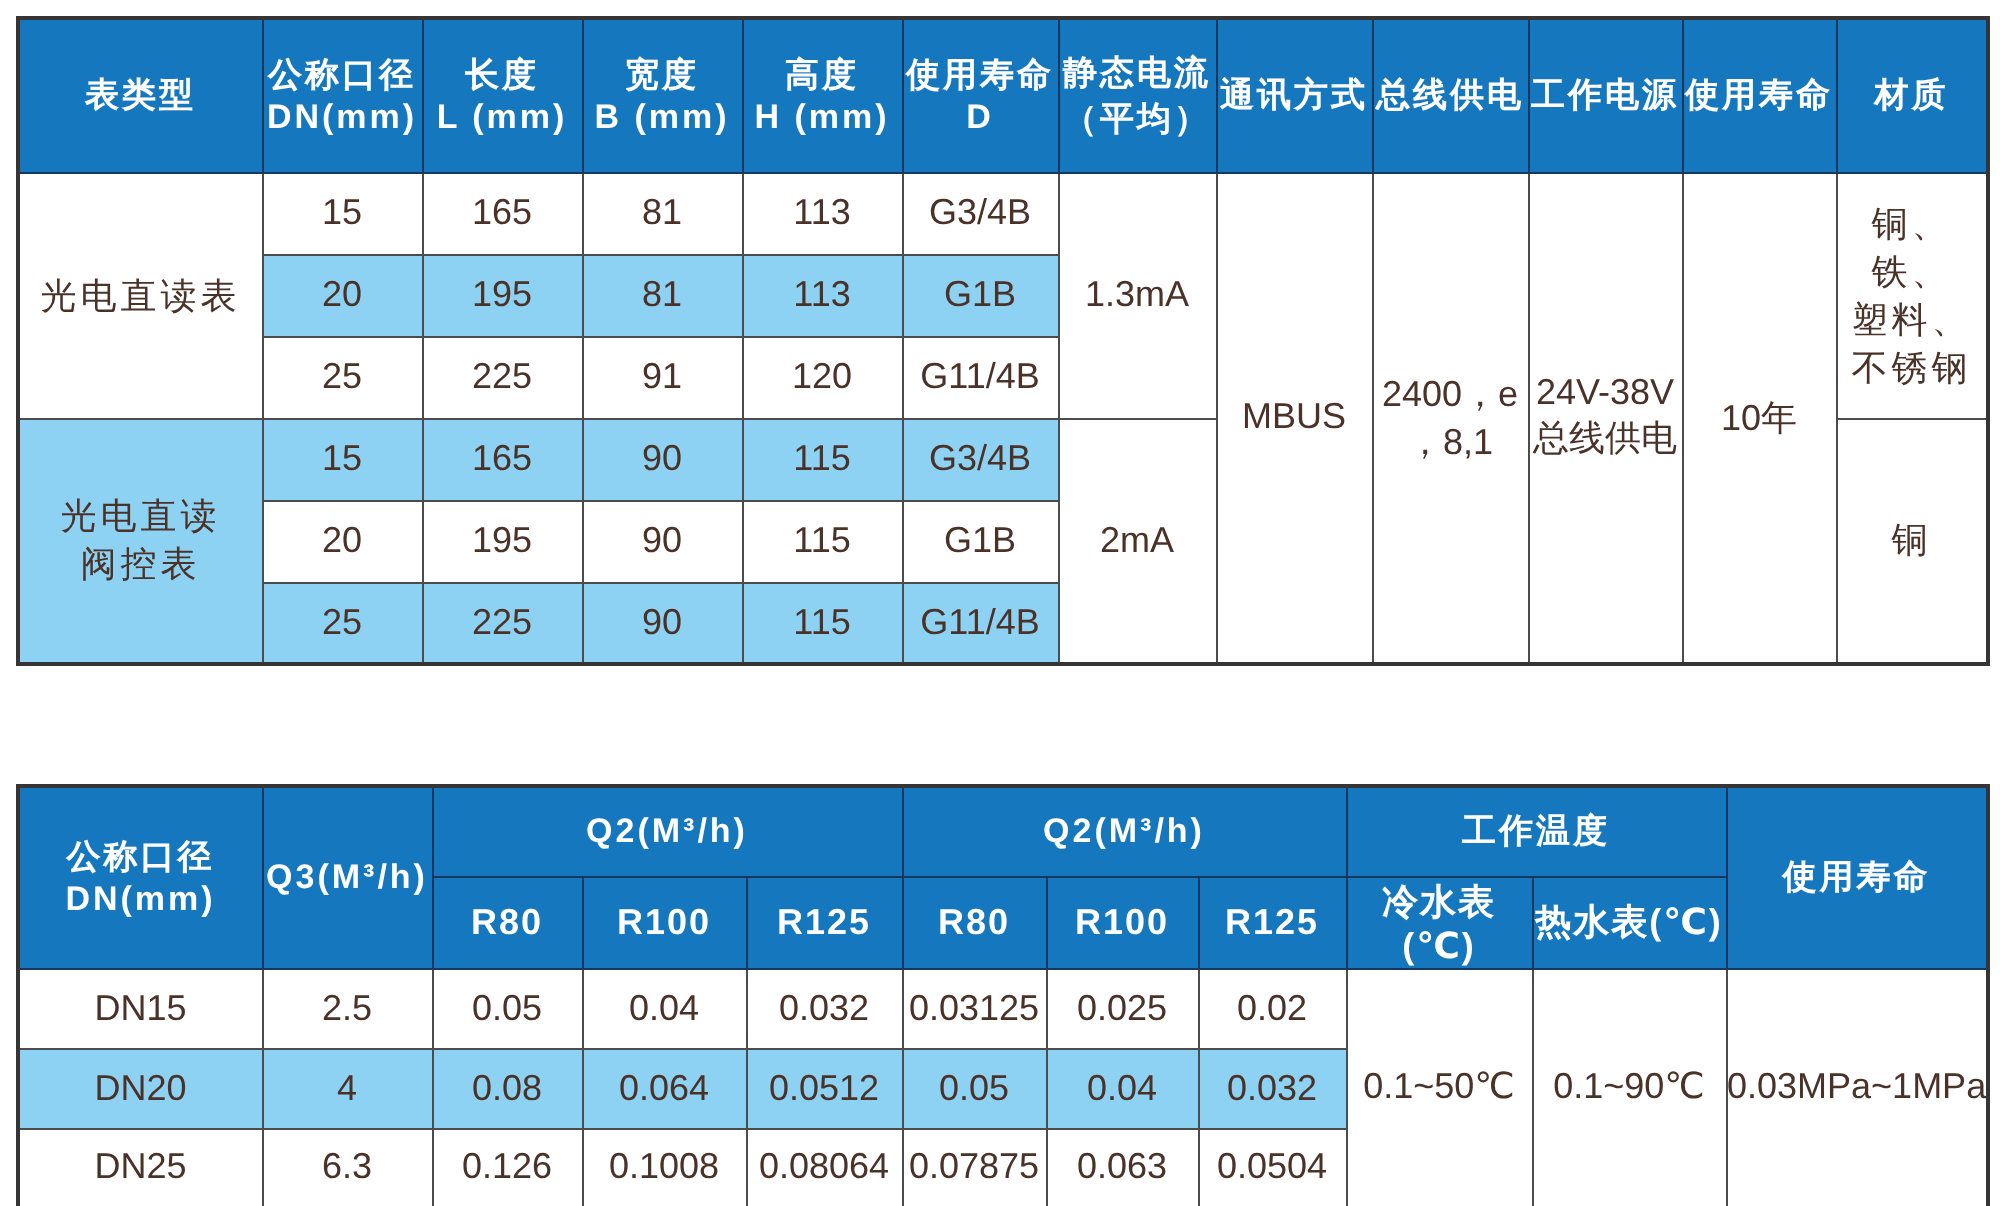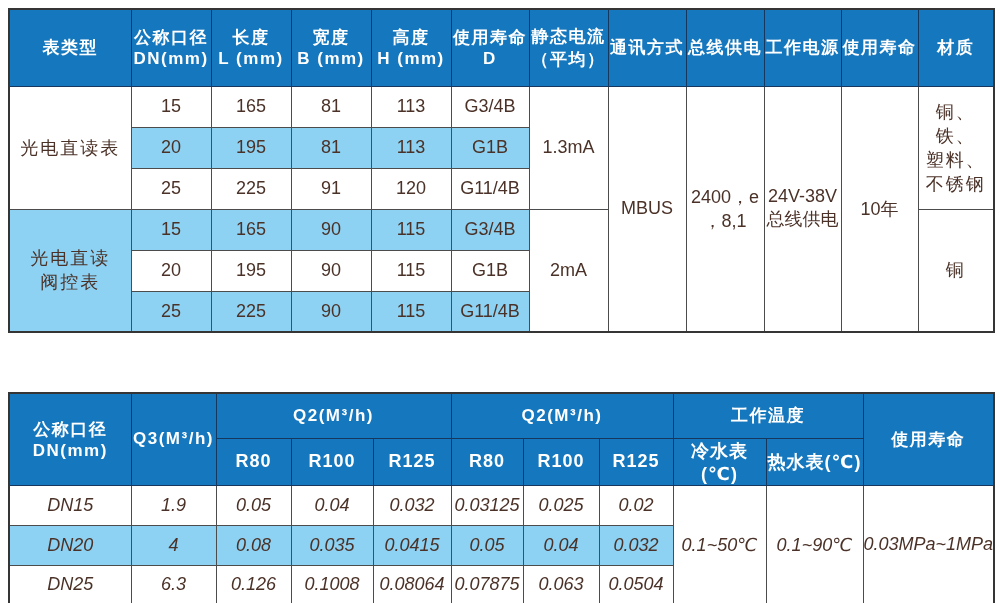--- a/index.html
+++ b/index.html
@@ -26,21 +26,21 @@
   }
   table.tbl td.blue { background:#8DD2F3; }
   table.tbl td.label { font-size:18px; letter-spacing:2px;text-align:center; }
   table.tbl td.material { font-size:18px; letter-spacing:2px; }
   #table1 { left:8px; top:8px;padding-left:10px; }
   #table2 { left:8px; top:392px; }
   #table1 tr.hdr { height:77px; }
   #table1 tr.body { height:41px; }
   #table2 tr.hdrA { height:45px; }
   #table2 tr.hdrB { height:41px;margin-left:20px; }
-  #table2 tr.body { height:40px;font-style:italic; }
+  #table2 tr.body { height:40px; }
 </style>
 </head>
 <body>
 
 <table class="tbl" id="table1">
   <colgroup>
     <col style="width:122px">
       <col style="width:80px">
       <col style="width:80px">
     <col style="width:80px">
@@ -163,37 +163,37 @@
     <th class="sub">R100</th>
     <th class="sub">R125</th>
     <th class="sub">R80</th>
     <th class="sub">R100</th>
     <th class="sub">R125</th>
     <th class="sub">冷水表(℃)</th>
     <th class="sub">热水表(℃)</th>
   </tr>
   <tr class="body">
     <td>DN15</td>
-    <td>1.9</td>
+    <td>2.5</td>
     <td>0.05</td>
     <td>0.04</td>
     <td>0.032</td>
     <td>0.03125</td>
     <td>0.025</td>
     <td>0.02</td>
     <td rowspan="3">0.1~50℃</td>
     <td rowspan="3">0.1~90℃</td>
     <td rowspan="3">0.03MPa~1MPa</td>
   </tr>
   <tr class="body">
     <td class="blue">DN20</td>
     <td class="blue">4</td>
     <td class="blue">0.08</td>
-    <td class="blue">0.035</td>
-    <td class="blue">0.0415</td>
+    <td class="blue">0.064</td>
+    <td class="blue">0.0512</td>
     <td class="blue">0.05</td>
     <td class="blue">0.04</td>
     <td class="blue">0.032</td>
   </tr>
   <tr class="body">
     <td>DN25</td>
     <td>6.3</td>
     <td>0.126</td>
     <td>0.1008</td>
     <td>0.08064</td>

